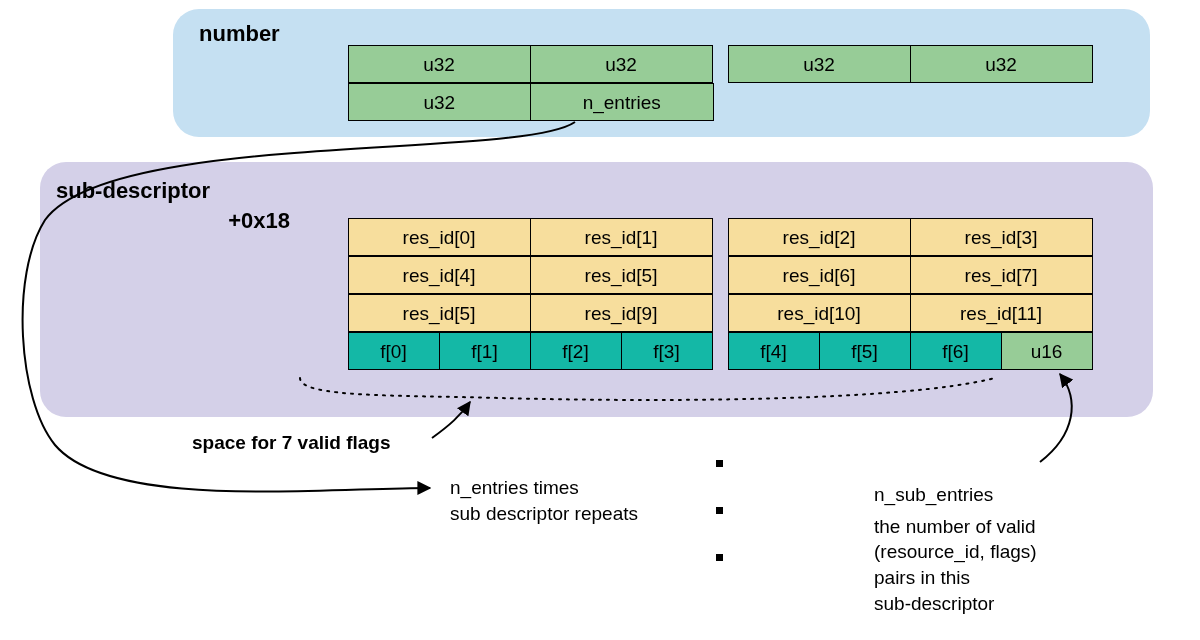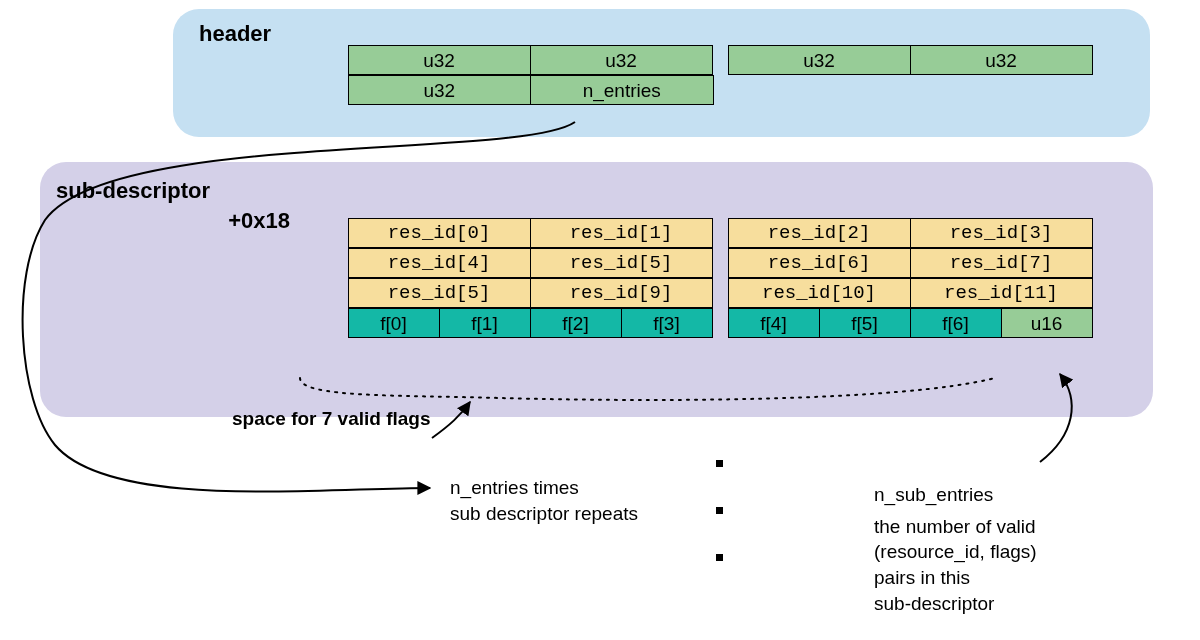--- a/index.html
+++ b/index.html
@@ -37,34 +37,34 @@
     font-size: 22px;
     margin: 0 0 6px 6px;
   }
   .grid-area {
     position: absolute;
     left: 300px;
     width: 792px;
   }
   .header-grid { top: 45px; }
   .sub-grid    { top: 218px; }
-  .row { display: flex; height: 30px; padding-left: 48px; }
+  .row { display: flex; height: 38px; padding-left: 48px; }
   .cell {
     flex: 1;
     border: 1px solid #000;
     display: flex;
     align-items: center;
     justify-content: center;
     font-size: 19px;
     line-height: 1;
     margin: 0 -0.5px;
   }
   .gap  { flex: 0 0 16px; border: none; }
   .green  { background: #97cc97; }
-  .yellow { background: #f7de9d; font-family: Liberation Mono, monospace; }
+  .yellow { background: #f7de9d; }
   .blue   { background: #14b8a6; }
   .offset-label {
     position: absolute;
     left: 190px;
     top: 208px;
     font-weight: bold;
     font-size: 22px;
     text-align: right;
     width: 100px;
   }
@@ -95,21 +95,21 @@
     position: absolute;
     left: 0; top: 0;
     width: 1200px; height: 640px;
     pointer-events: none;
   }
 </style>
 </head>
 <body>
 
 <div class="block header-block">
-  <div class="block-title">header</div>
+  <div class="block-title">number</div>
 </div>
 
 <div class="block sub-block"></div>
 <div class="sub-title-pos">sub-descriptor</div>
 <div class="offset-label">+0x18</div>
 
 <div class="grid-area header-grid">
   <div class="row">
     <div class="cell green">u32</div>
     <div class="cell green">u32</div>
@@ -154,21 +154,21 @@
     <div class="cell blue">f[2]</div>
     <div class="cell blue">f[3]</div>
     <div class="gap"></div>
     <div class="cell blue">f[4]</div>
     <div class="cell blue">f[5]</div>
     <div class="cell blue">f[6]</div>
     <div class="cell green">u16</div>
   </div>
 </div>
 
-<div class="note bold" style="left:192px; top:406px;margin-left:40px;">space for 7 valid flags</div>
+<div class="note bold" style="left:192px; top:430px;">space for 7 valid flags</div>
 
 <div class="note" style="left:450px; top:475px;">
   <div>n_entries times</div>
   <div>sub descriptor repeats</div>
 </div>
 
 <div class="note" style="left:874px; top:466px;margin-top:16px;">
   <div style="margin-bottom:6px">n_sub_entries</div>
   <div>the number of valid</div>
   <div>(resource_id, flags)</div>

